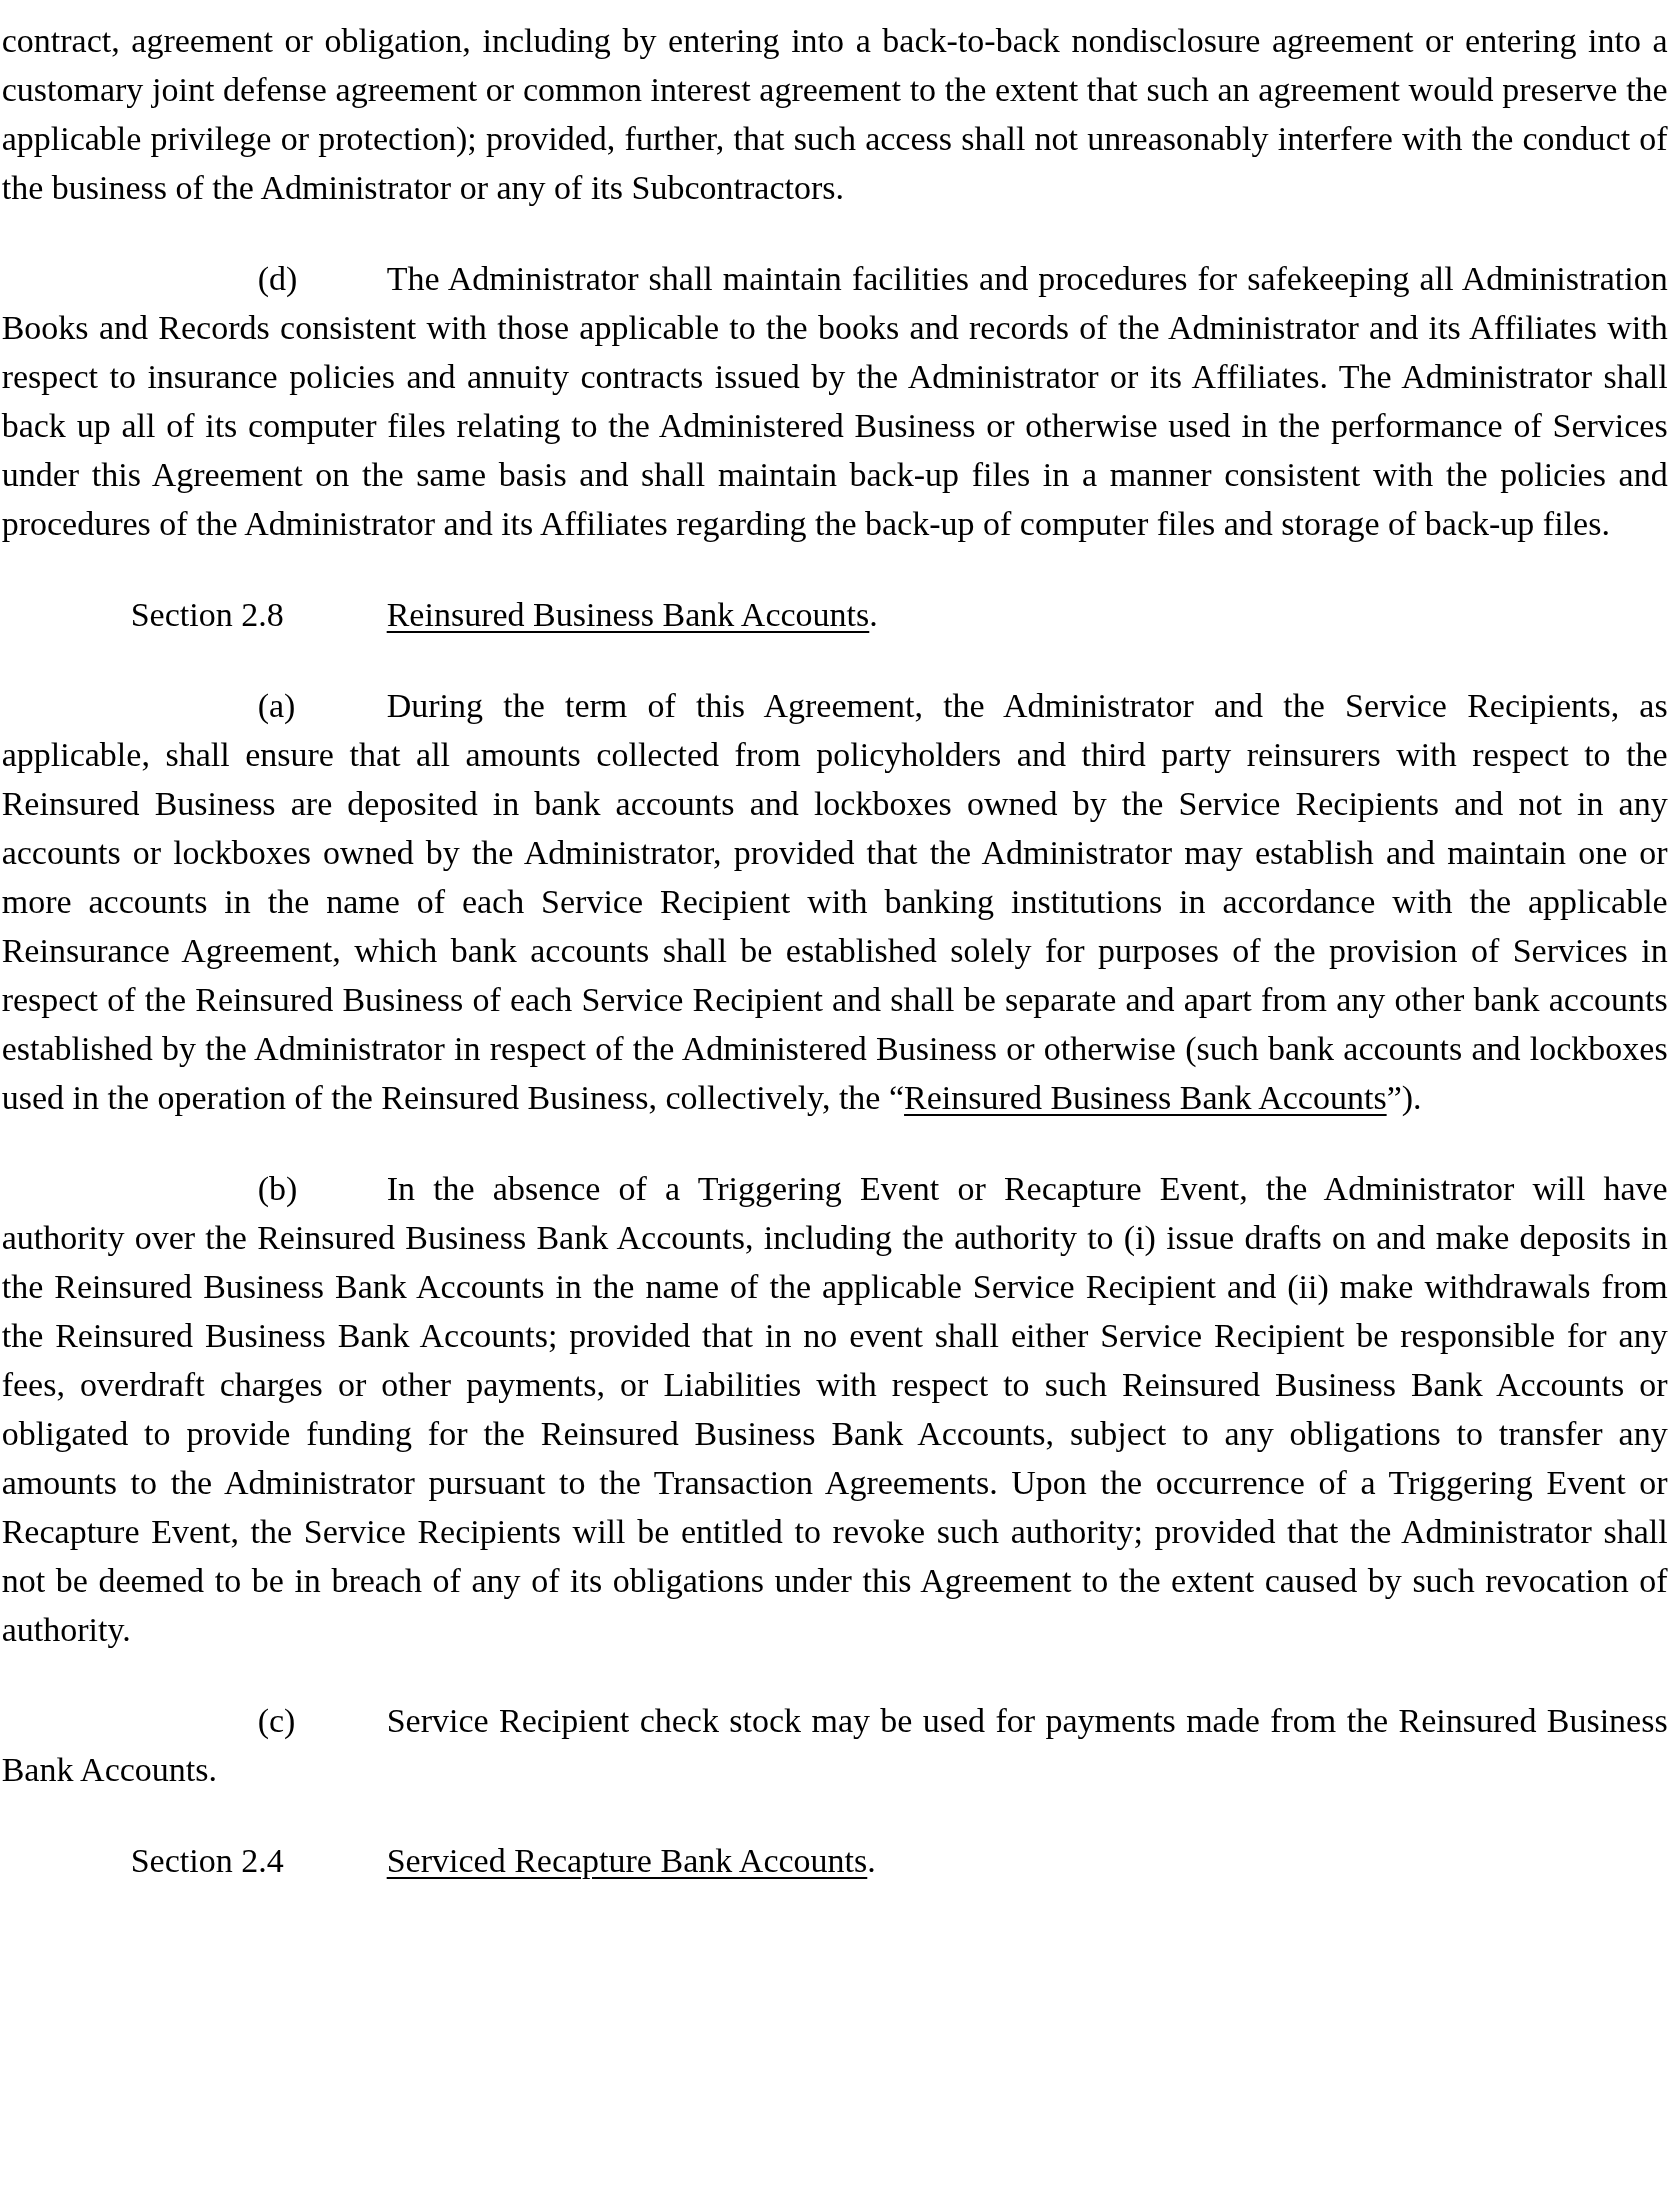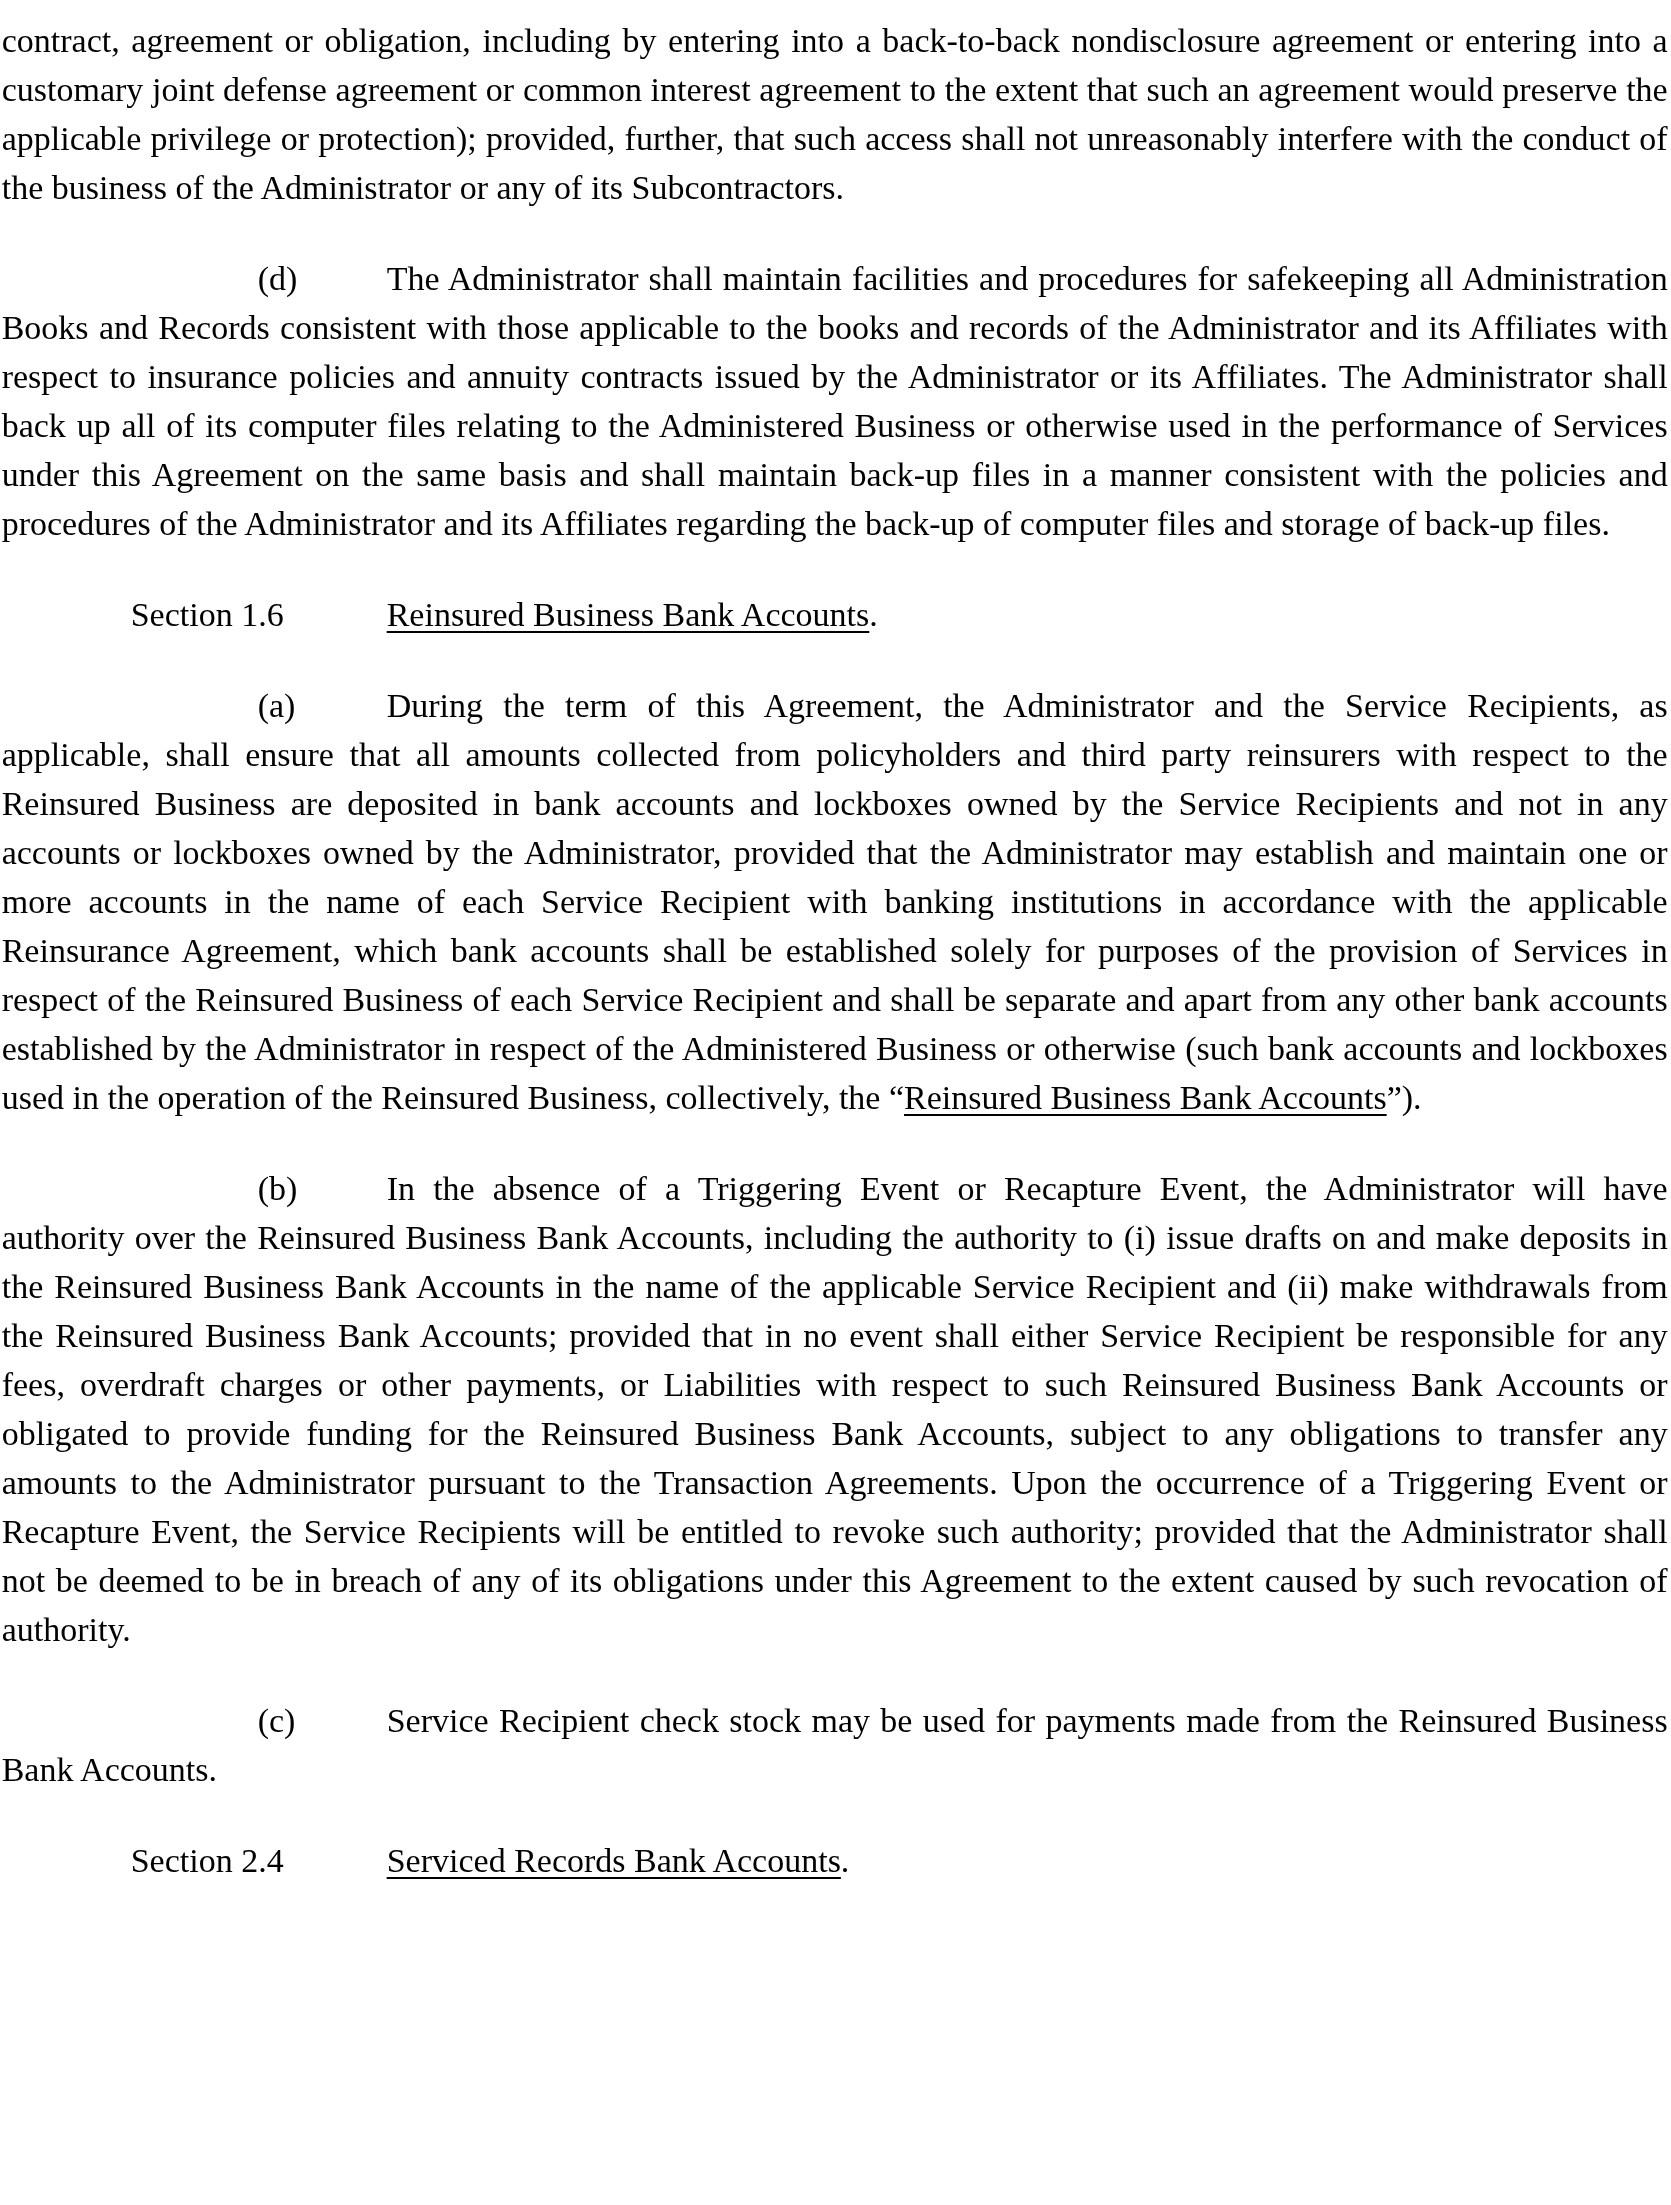--- a/index.html
+++ b/index.html
@@ -46,32 +46,32 @@
 <div class="page">
 
   <p class="para first">contract, agreement or obligation, including by entering into a back-to-back nondisclosure agreement or entering into a customary joint defense agreement or common interest agreement to the extent that such an agreement would preserve the applicable privilege or protection); provided, further, that such access shall not unreasonably interfere with the conduct of the business of the Administrator or any of its Subcontractors.</p>
 
   <div class="gap"></div>
 
   <p class="para"><span class="lbl">(d)</span><span>The Administrator shall maintain facilities and procedures for safekeeping all Administration Books and Records consistent with those applicable to the books and records of the Administrator and its Affiliates with respect to insurance policies and annuity contracts issued by the Administrator or its Affiliates.  The Administrator shall back up all of its computer files relating to the Administered Business or otherwise used in the performance of Services under this Agreement on the same basis and shall maintain back-up files in a manner consistent with the policies and procedures of the Administrator and its Affiliates regarding the back-up of computer files and storage of back-up files.</span></p>
 
   <div class="gap-lg"></div>
 
-  <p class="heading"><span class="sec-num">Section 1.6</span><span class="u">Reinsured Business Bank Accounts</span><span>.</span></p>
+  <p class="heading"><span class="sec-num">Section 2.8</span><span class="u">Reinsured Business Bank Accounts</span><span>.</span></p>
 
   <div class="gap-lg"></div>
 
   <p class="para"><span class="lbl">(a)</span><span>During the term of this Agreement, the Administrator and the Service Recipients, as applicable, shall ensure that all amounts collected from policyholders and third party reinsurers with respect to the Reinsured Business are deposited in bank accounts and lockboxes owned by the Service Recipients and not in any accounts or lockboxes owned by the Administrator, provided that the Administrator may establish and maintain one or more accounts in the name of each Service Recipient with banking institutions in accordance with the applicable Reinsurance Agreement, which bank accounts shall be established solely for purposes of the provision of Services in respect of the Reinsured Business of each Service Recipient and shall be separate and apart from any other bank accounts established by the Administrator in respect of the Administered Business or otherwise (such bank accounts and lockboxes used in the operation of the Reinsured Business, collectively, the “</span><span class="u">Reinsured Business Bank Accounts</span><span>”).</span></p>
 
   <div class="gap"></div>
 
   <p class="para"><span class="lbl">(b)</span><span>In the absence of a Triggering Event or Recapture Event, the Administrator will have authority over the Reinsured Business Bank Accounts, including the authority to (i) issue drafts on and make deposits in the Reinsured Business Bank Accounts in the name of the applicable Service Recipient and (ii) make withdrawals from the Reinsured Business Bank Accounts; provided that in no event shall either Service Recipient be responsible for any fees, overdraft charges or other payments, or Liabilities with respect to such Reinsured Business Bank Accounts or obligated to provide funding for the Reinsured Business Bank Accounts, subject to any obligations to transfer any amounts to the Administrator pursuant to the Transaction Agreements. Upon the occurrence of a Triggering Event or Recapture Event, the Service Recipients will be entitled to revoke such authority; provided that the Administrator shall not be deemed to be in breach of any of its obligations under this Agreement to the extent caused by such revocation of authority.</span></p>
 
   <div class="gap"></div>
 
   <p class="para"><span class="lbl">(c)</span><span>Service Recipient check stock may be used for payments made from the Reinsured Business Bank Accounts.</span></p>
 
   <div class="gap-lg"></div>
 
-  <p class="heading"><span class="sec-num">Section 2.4</span><span class="u">Serviced Records Bank Accounts</span><span>.</span></p>
+  <p class="heading"><span class="sec-num">Section 2.4</span><span class="u">Serviced Recapture Bank Accounts</span><span>.</span></p>
 
 </div>
 
 
 </body></html>

